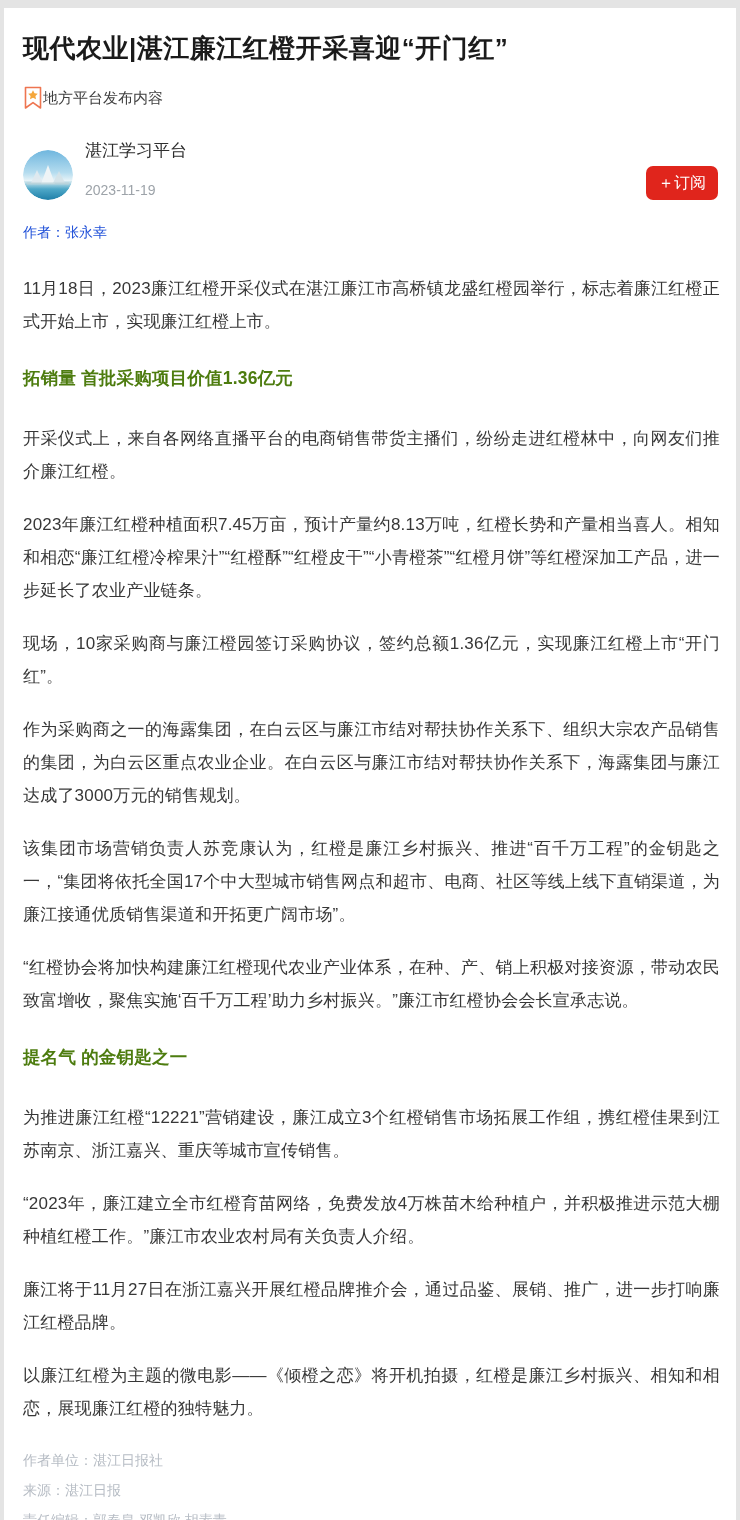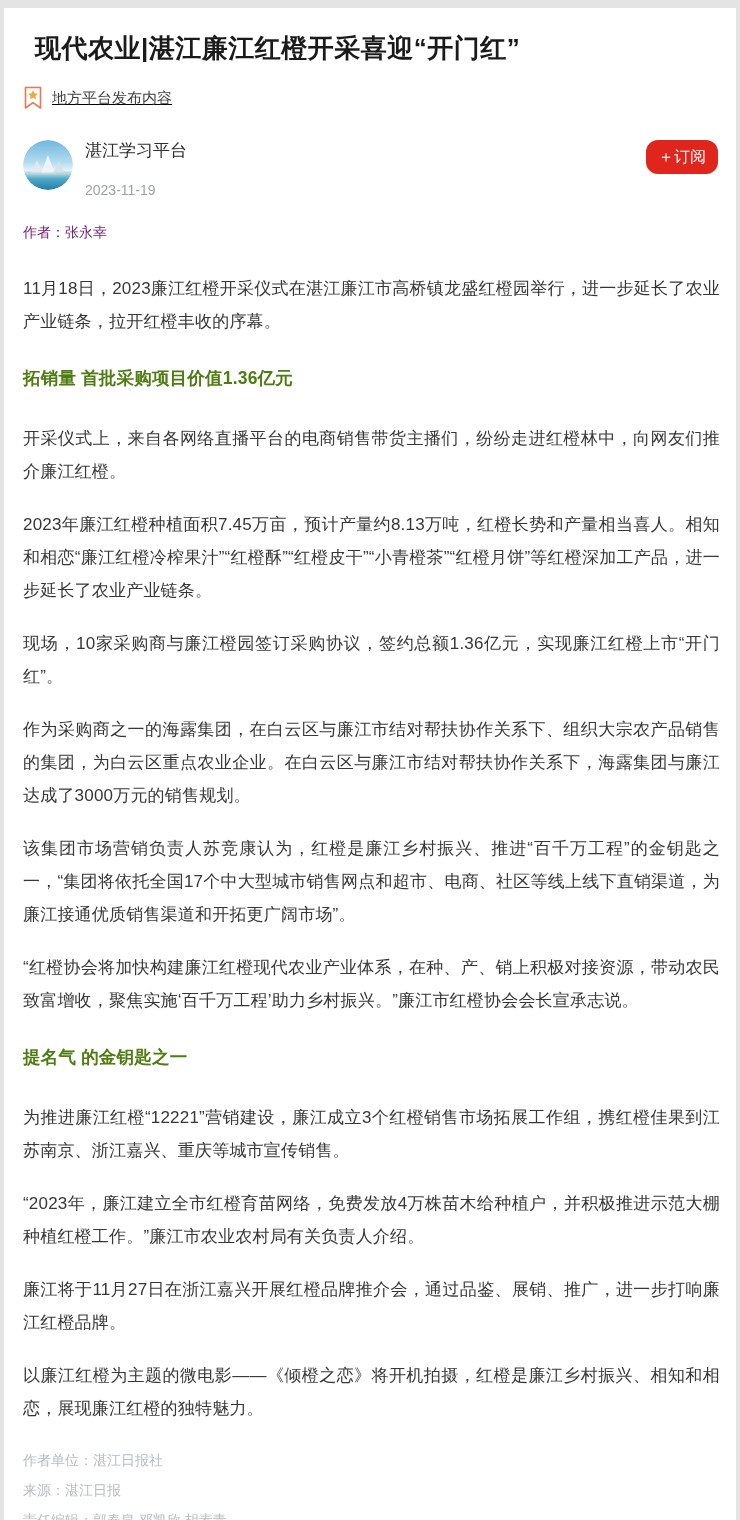--- a/index.html
+++ b/index.html
@@ -14,37 +14,35 @@
     background: #ffffff;
     margin: 8px 4px 0 4px;
     padding: 22px 16px 26px 19px;
     min-height: 1496px;
   }
   .page-title {
     font-size: 26px;
     line-height: 36px;
     font-weight: 700;
     color: #1a1a1a;
-    margin: 0 0 20px 12px;
+    margin: 0 0 20px 0;
     letter-spacing: 0.5px;
   }
   .tag-row {
     display: flex;
     align-items: center;
-    gap: 9px;
     margin: 0 0 30px 0;
-    text-decoration: underline;
   }
   .tag-row .tag-label {
     font-size: 15px;
     color: #3f3f3f;
   }
   .publisher-row {
     display: flex;
-    align-items: flex-start;
+    align-items: flex-end;
     margin: 0 0 24px 0;
   }
   .avatar {
     width: 50px;
     height: 50px;
     border-radius: 50%;
     overflow: hidden;
     flex: 0 0 auto;
   }
   .pub-meta { margin-left: 12px; }
@@ -61,28 +59,28 @@
     margin-top: 18px;
   }
   .spacer { flex: 1 1 auto; }
   .subscribe-btn {
     background: #e0251c;
     color: #ffffff;
     font-size: 16px;
     line-height: 16px;
     padding: 9px 12px;
     border: none;
-    border-radius: 12px;
+    border-radius: 7px;
     cursor: pointer;
     font-family: inherit;
     margin-right: 2px;
   }
   .author-line {
     font-size: 14px;
-    color: #701a75;
+    color: #1d4ed8;
     margin: 0 0 30px 0;
   }
   .para {
     font-size: 17px;
     line-height: 33px;
     color: #373737;
     margin: 0 0 20px 0;
     text-align: justify;
     letter-spacing: 0.2px;
   }
@@ -142,21 +140,21 @@
       <div class="pub-name">湛江学习平台</div>
       <div class="pub-date">2023-11-19</div>
     </div>
     <div class="spacer"></div>
     <button class="subscribe-btn">＋订阅</button>
   </div>
 
   <div class="author-line">作者：张永幸</div>
 
   <div id="article-body">
-      <p class="para">11月18日，2023廉江红橙开采仪式在湛江廉江市高桥镇龙盛红橙园举行，进一步延长了农业产业链条，拉开红橙丰收的序幕。</p>
+      <p class="para">11月18日，2023廉江红橙开采仪式在湛江廉江市高桥镇龙盛红橙园举行，标志着廉江红橙正式开始上市，实现廉江红橙上市。</p>
       <h2 class="sub-head">拓销量 首批采购项目价值1.36亿元</h2>
       <p class="para">开采仪式上，来自各网络直播平台的电商销售带货主播们，纷纷走进红橙林中，向网友们推介廉江红橙。</p>
       <p class="para">2023年廉江红橙种植面积7.45万亩，预计产量约8.13万吨，红橙长势和产量相当喜人。相知和相恋“廉江红橙冷榨果汁”“红橙酥”“红橙皮干”“小青橙茶”“红橙月饼”等红橙深加工产品，进一步延长了农业产业链条。</p>
       <p class="para">现场，10家采购商与廉江橙园签订采购协议，签约总额1.36亿元，实现廉江红橙上市“开门红”。</p>
       <p class="para">作为采购商之一的海露集团，在白云区与廉江市结对帮扶协作关系下、组织大宗农产品销售的集团，为白云区重点农业企业。在白云区与廉江市结对帮扶协作关系下，海露集团与廉江达成了3000万元的销售规划。</p>
       <p class="para">该集团市场营销负责人苏竞康认为，红橙是廉江乡村振兴、推进“百千万工程”的金钥匙之一，“集团将依托全国17个中大型城市销售网点和超市、电商、社区等线上线下直销渠道，为廉江接通优质销售渠道和开拓更广阔市场”。</p>
       <p class="para">“红橙协会将加快构建廉江红橙现代农业产业体系，在种、产、销上积极对接资源，带动农民致富增收，聚焦实施‘百千万工程’助力乡村振兴。”廉江市红橙协会会长宣承志说。</p>
       <h2 class="sub-head">提名气 的金钥匙之一</h2>
       <p class="para">为推进廉江红橙“12221”营销建设，廉江成立3个红橙销售市场拓展工作组，携红橙佳果到江苏南京、浙江嘉兴、重庆等城市宣传销售。</p>
       <p class="para">“2023年，廉江建立全市红橙育苗网络，免费发放4万株苗木给种植户，并积极推进示范大棚种植红橙工作。”廉江市农业农村局有关负责人介绍。</p>

